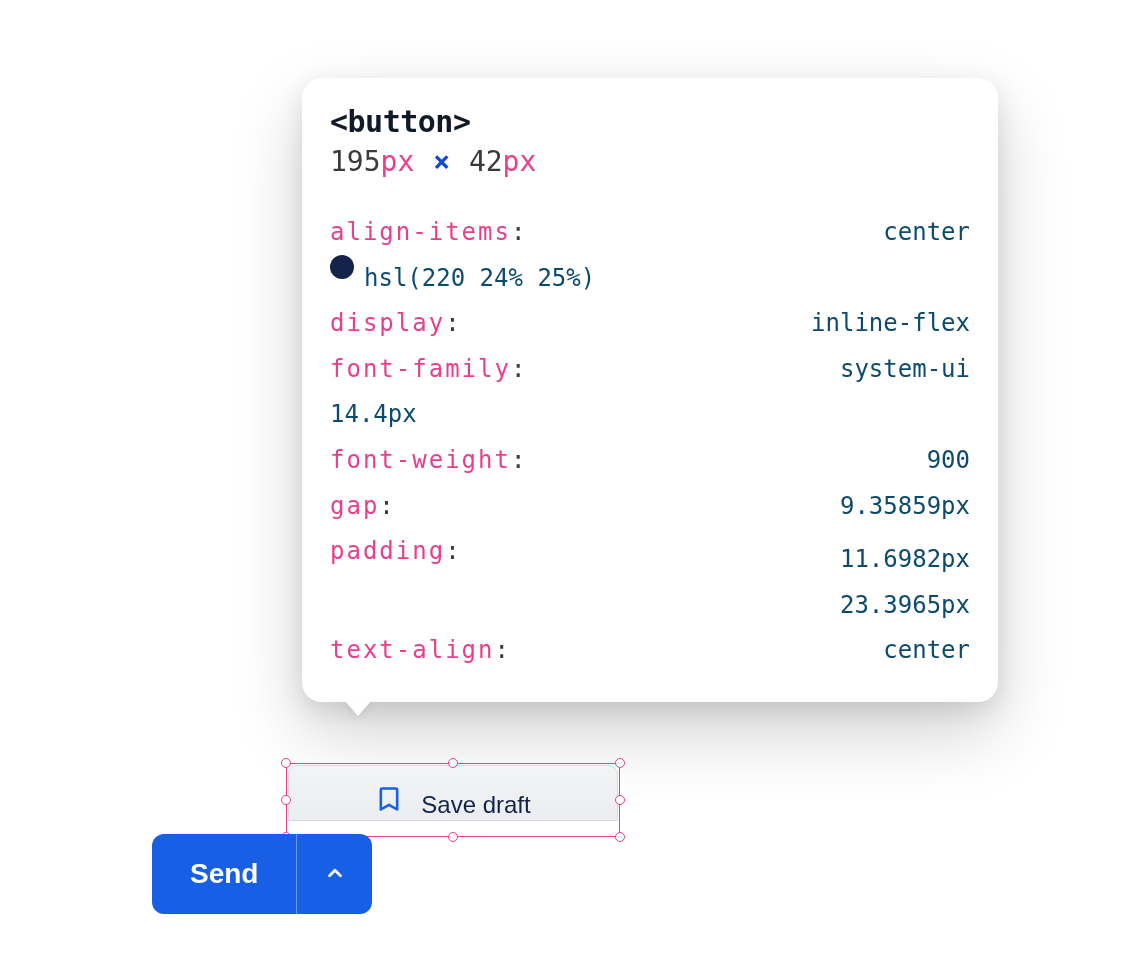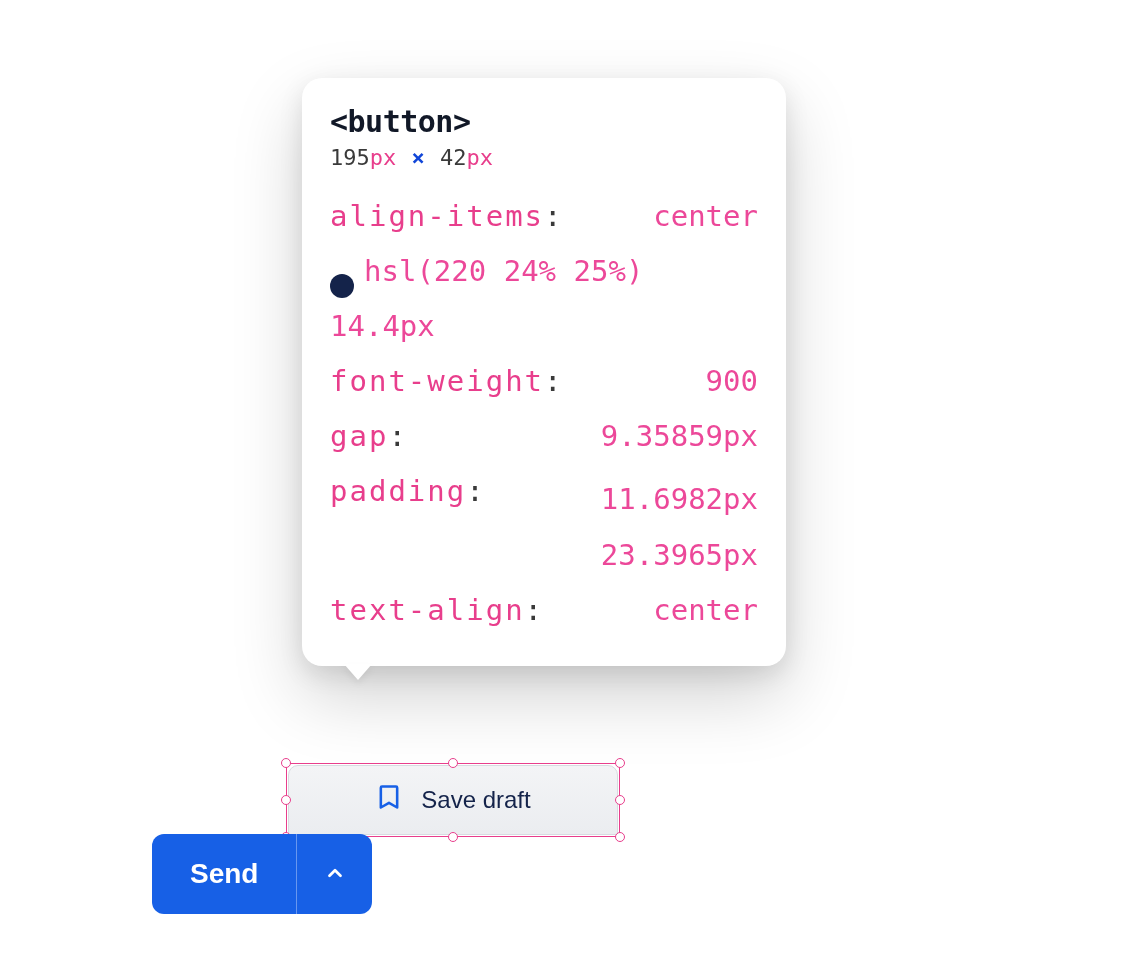--- a/index.html
+++ b/index.html
@@ -17,21 +17,21 @@
     position: relative;
     width: 100%;
     height: 100%;
   }
 
   
   .tooltip {
     position: absolute;
     top: 78px;
     left: 302px;
-    width: 484px;
+    width: 696px;
     background: #ffffff;
     border-radius: 20px;
     box-shadow: 0 30px 70px rgba(0,0,0,0.18), 0 8px 24px rgba(0,0,0,0.10);
     padding: 26px 28px 28px 28px;
   }
   .tooltip::after {
     content: "";
     position: absolute;
     bottom: -14px;
     left: 42px;
@@ -45,64 +45,64 @@
   .tooltip-title {
     font-family: ui-monospace, SFMono-Regular, Menlo, Consolas, monospace;
     font-size: 30px;
     font-weight: 800;
     color: #111827;
     letter-spacing: -0.5px;
     margin-bottom: 6px;
   }
   .tooltip-dims {
     font-family: ui-monospace, SFMono-Regular, Menlo, Consolas, monospace;
-    font-size: 22px;
+    font-size: 28px;
     color: #3a3a3a;
-    margin-bottom: 19px;
+    margin-bottom: 32px;
   }
   .tooltip-dims .unit { color: #e83e8c; }
   .tooltip-dims .times { color: #1146d8; font-weight: 600; padding: 0 2px; }
 
   .prop {
     display: flex;
     align-items: flex-start;
     justify-content: space-between;
     gap: 20px;
     font-family: ui-monospace, SFMono-Regular, Menlo, Consolas, monospace;
-    font-size: 29px;
+    font-size: 24px;
     line-height: 1.9;
   }
   .prop .key { color: #e83e8c; letter-spacing: 2px; white-space: nowrap; }
   .prop .key .colon { color: #3a3a3a; letter-spacing: 0; }
-  .prop .val { color: #ec4899; text-align: right; white-space: pre; display: flex; align-items: flex-end; gap: 10px; justify-content: flex-end; flex-wrap: wrap; }
+  .prop .val { color: #0c4a6e; text-align: right; white-space: pre; display: flex; align-items: flex-start; gap: 10px; justify-content: flex-end; flex-wrap: wrap; }
   .prop .val.multiline { display: block; margin-top: 8px; }
   .swatch {
     display: inline-block;
     width: 24px;
     height: 24px;
     border-radius: 50%;
     vertical-align: middle;
     position: relative;
     top: -1px;
   }
   .swatch.dark { background: #14234a; }
   .swatch.light { background: #f7faff; border: 1.5px solid #d3d7de; }
 
   
   .save-draft {
     position: absolute;
     top: 765px;
     left: 288px;
     width: 330px;
-    height: 70px;
+    height: 56px;
     background: linear-gradient(#f3f4f6, #ebedf0);
     border: 1px solid #d7dbe0;
     border-radius: 10px 10px 0 0;
     display: inline-flex;
-    align-items: center;
+    align-items: flex-end;
     justify-content: center;
     gap: 18px;
     color: #14234a;
     font-weight: 500;
     font-size: 24px;
     cursor: pointer;
   }
   .save-draft svg { width: 28px; height: 28px; }
 
   
@@ -179,20 +179,28 @@
       <span class="times">×</span>
       <span>42</span><span class="unit">px</span>
     </div>
     <div id="props">
         <div class="prop">
           <span class="key">align-items<span class="colon">:</span></span>
           <span class="val"><span>center</span></span>
         </div>
         <div class="prop">
           <span class="val"><span class="swatch dark"></span><span>hsl(220 24% 25%)</span></span>
+        </div>
+        <div class="prop">
+          <span class="key">display<span class="colon">:</span></span>
+          <span class="val"><span>inline-flex</span></span>
+        </div>
+        <div class="prop">
+          <span class="key">font-family<span class="colon">:</span></span>
+          <span class="val"><span>system-ui</span></span>
         </div>
         <div class="prop">
           <span class="val"><span>14.4px</span></span>
         </div>
         <div class="prop">
           <span class="key">font-weight<span class="colon">:</span></span>
           <span class="val"><span>900</span></span>
         </div>
         <div class="prop">
           <span class="key">gap<span class="colon">:</span></span>

